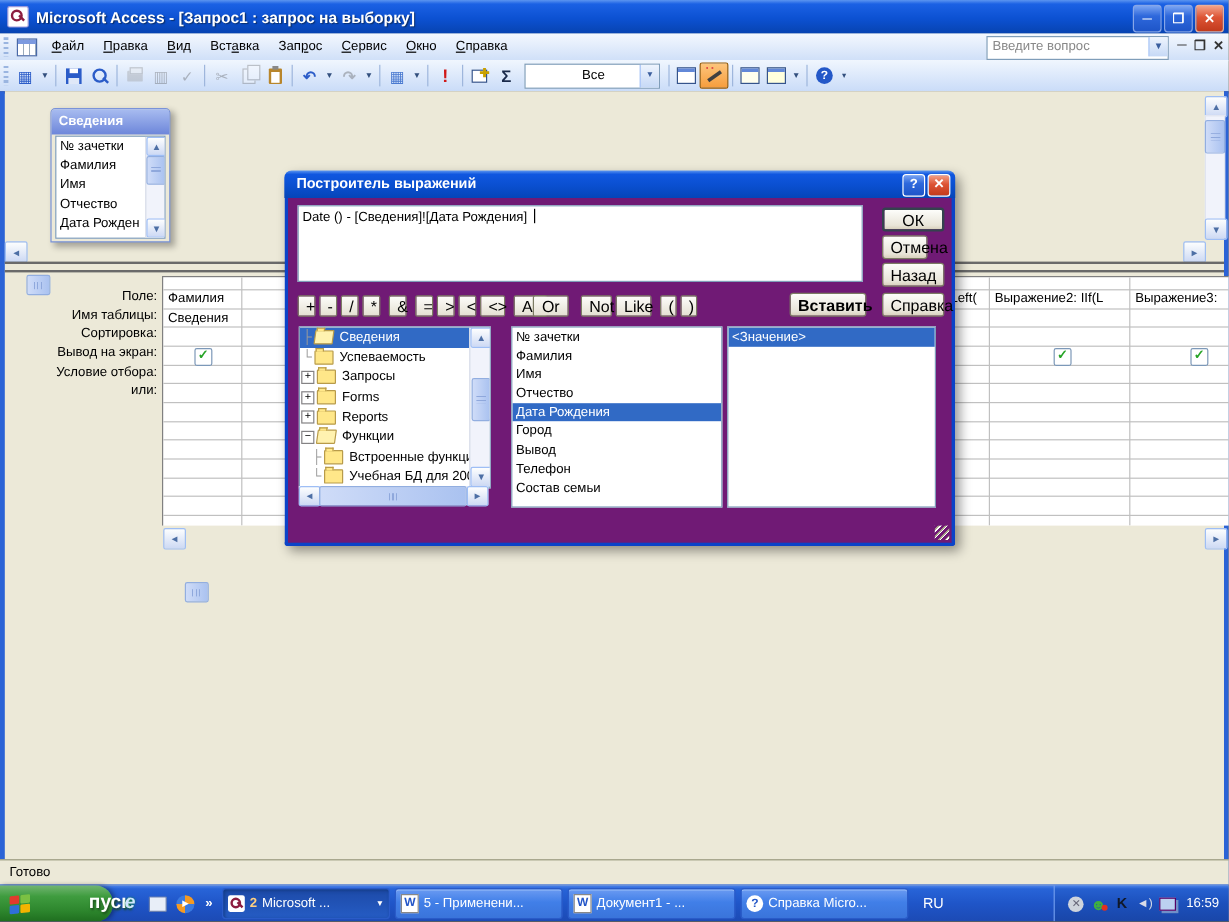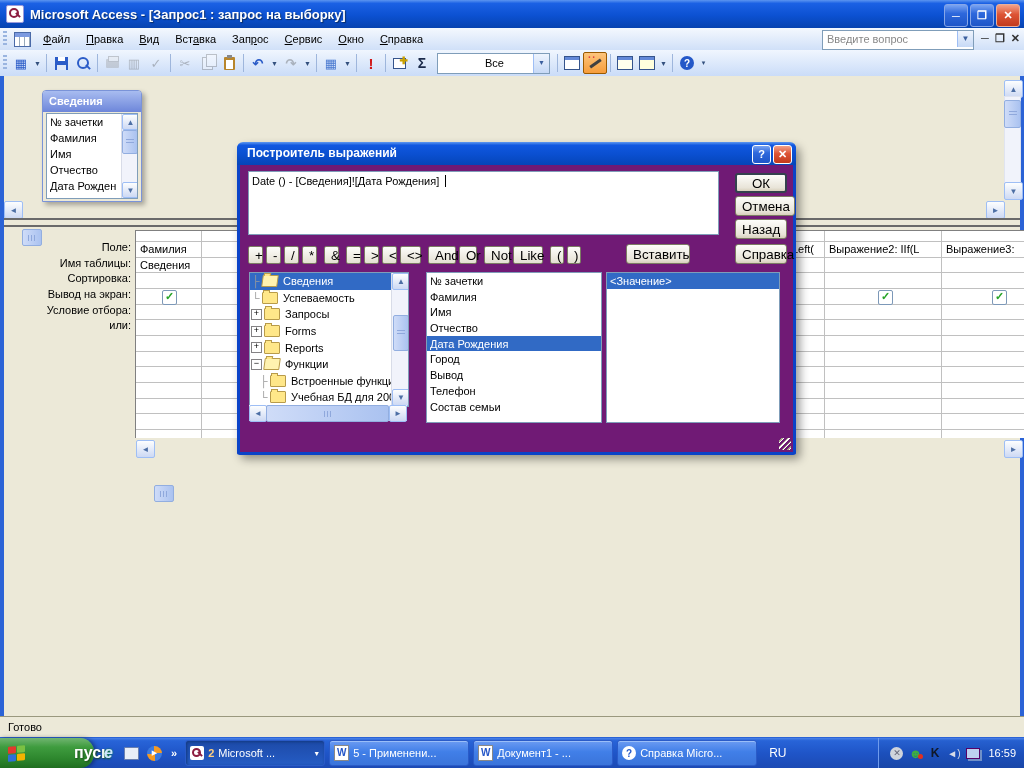--- a/index.html
+++ b/index.html
@@ -362,36 +362,36 @@
       <span>Построитель выражений</span>
       <span class="dlg-btn dlg-help">?</span>
       <span class="dlg-btn dlg-close">✕</span>
     </div>
 
     <div class="expr">
       <span>Date () - [Сведения]![Дата Рождения] </span><span class="caret"></span>
     </div>
 
     <button class="xpbtn def" style="left:495px;top:30px;width:52px;">ОК</button>
-    <button class="xpbtn" style="left:495px;top:53px;width:60px;">Отмена</button>
+    <button class="xpbtn" style="left:495px;top:53px;width:38px;">Отмена</button>
     <button class="xpbtn" style="left:495px;top:76px;width:52px;">Назад</button>
     <button class="xpbtn" style="left:495px;top:101px;width:52px;">Справка</button>
-    <button class="xpbtn" style="left:386px;top:101px;width:64px;">Вставить</button>
+    <button class="xpbtn" style="left:418px;top:101px;width:64px;font-weight:bold;">Вставить</button>
 
     <button class="opbtn" style="left:8px;width:15px;">+</button>
     <button class="opbtn" style="left:26px;width:15px;">-</button>
     <button class="opbtn" style="left:44px;width:15px;">/</button>
     <button class="opbtn" style="left:62px;width:15px;">*</button>
     <button class="opbtn" style="left:84px;width:15px;">&amp;</button>
     <button class="opbtn" style="left:106px;width:15px;">=</button>
     <button class="opbtn" style="left:124px;width:15px;">&gt;</button>
     <button class="opbtn" style="left:142px;width:15px;">&lt;</button>
     <button class="opbtn" style="left:160px;width:21px;">&lt;&gt;</button>
     <button class="opbtn" style="left:188px;width:28px;">And</button>
-    <button class="opbtn" style="left:219px;width:18px;">Or</button>
+    <button class="opbtn" style="left:204px;width:30px;">Or</button>
     <button class="opbtn" style="left:244px;width:26px;">Not</button>
     <button class="opbtn" style="left:273px;width:30px;">Like</button>
     <button class="opbtn" style="left:310px;width:14px;">(</button>
     <button class="opbtn" style="left:327px;width:14px;">)</button>
 
     <div class="lbox" style="left:9px;top:129px;width:158px;height:133px;">
       <div class="tree-row sel" style="width:max-content;min-width:100%;">
         <span class="tline">├</span>
           <span class="folder open"></span>
         <span class="tlabel">Сведения</span>

